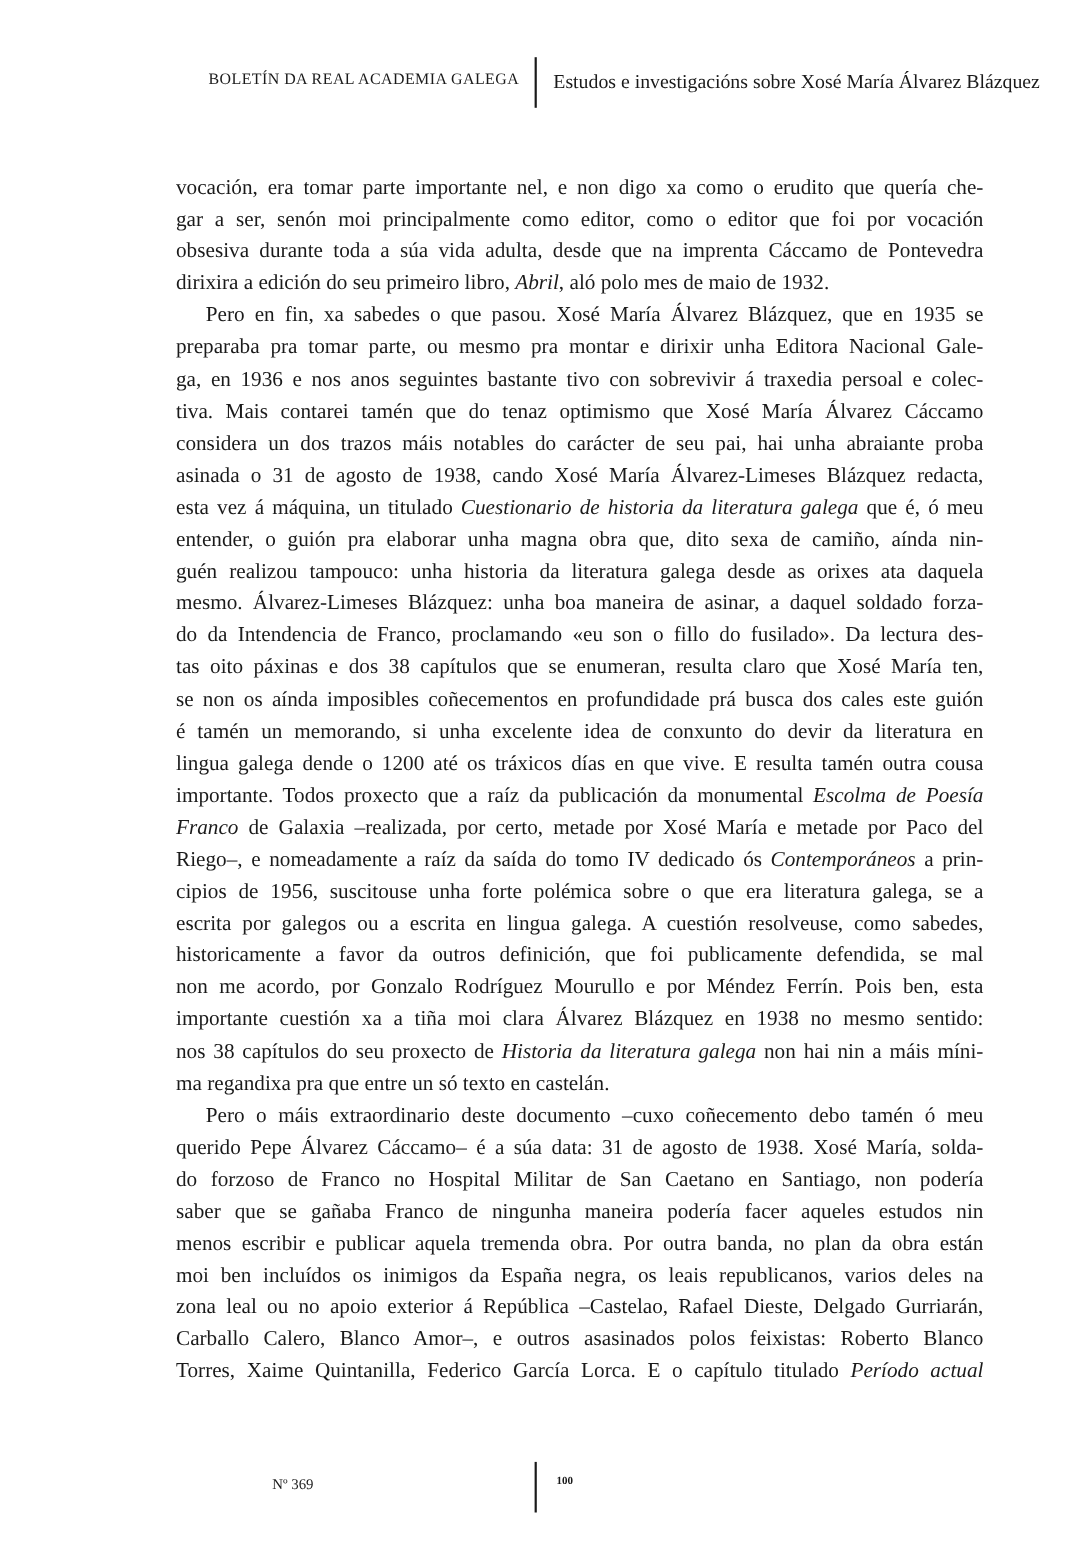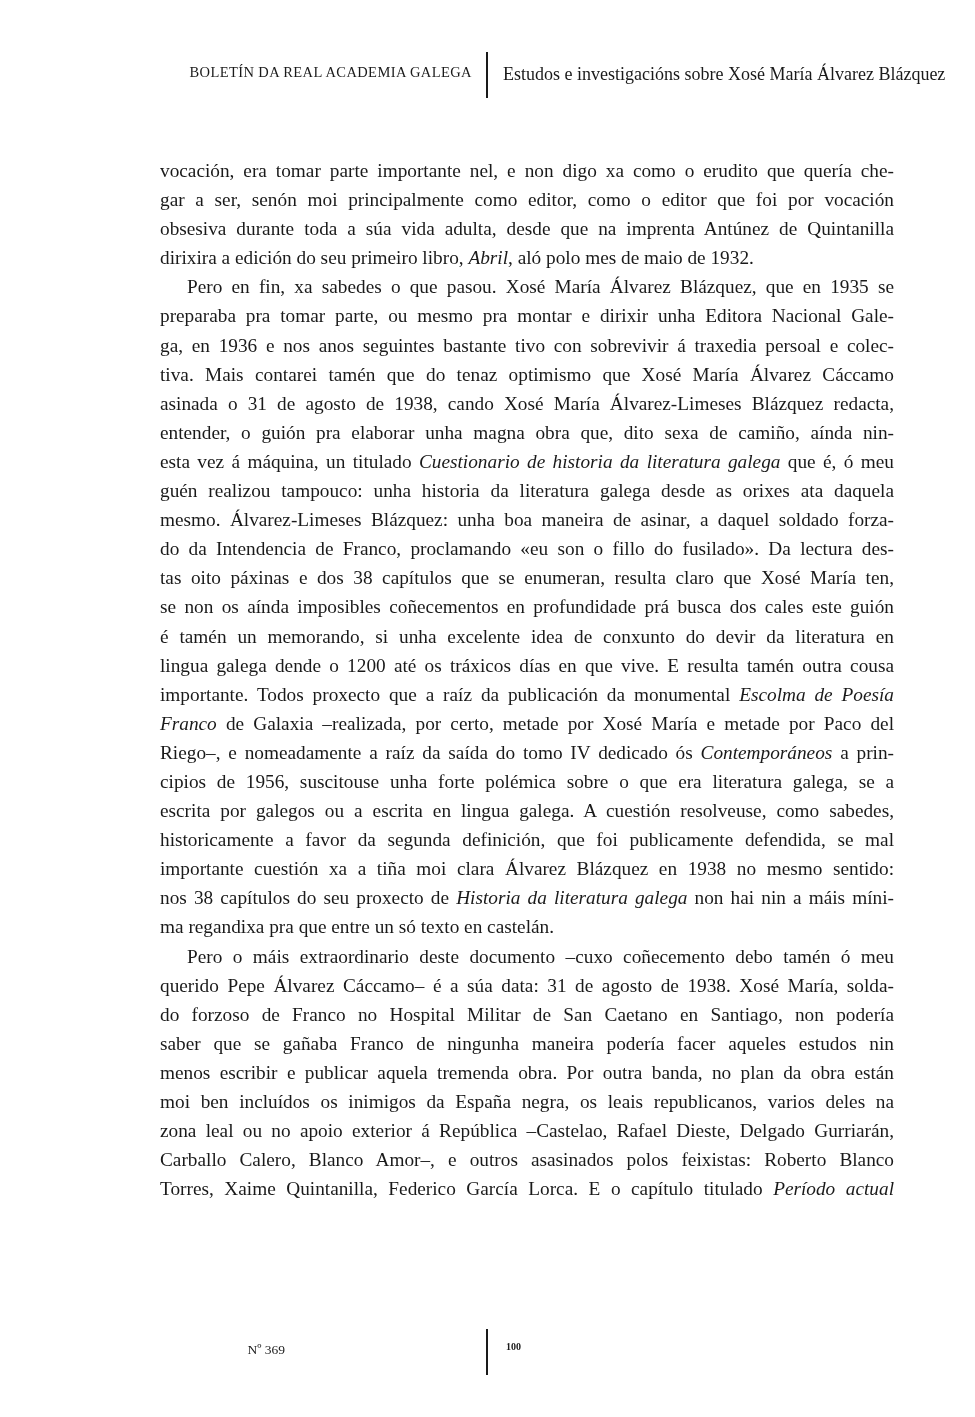--- a/index.html
+++ b/index.html
@@ -25,43 +25,45 @@
 
 <div class="header">
   <div class="hdr-left">BOLETÍN DA REAL ACADEMIA GALEGA</div>
   <div class="hdr-sep"></div>
   <div class="hdr-right">Estudos e investigacións sobre Xosé María Álvarez Blázquez</div>
 </div>
 
 <div class="body">
   <span class="line"><span>vocación, era tomar parte importante nel, e non digo xa como o erudito que quería che-</span></span>
   <span class="line"><span>gar a ser, senón moi principalmente como editor, como o editor que foi por vocación</span></span>
-  <span class="line"><span>obsesiva durante toda a súa vida adulta, desde que na imprenta Antúnez de Quintanilla</span></span>
+  <span class="line"><span>obsesiva durante toda a súa vida adulta, desde que na imprenta Cáccamo de Pontevedra</span></span>
   <span class="line last"><span>dirixira a edición do seu primeiro libro, </span><i>Abril</i><span>, aló polo mes de maio de 1932.</span></span>
 
   <span class="line indent"><span>Pero en fin, xa sabedes o que pasou. Xosé María Álvarez Blázquez, que en 1935 se</span></span>
   <span class="line"><span>preparaba pra tomar parte, ou mesmo pra montar e dirixir unha Editora Nacional Gale-</span></span>
   <span class="line"><span>ga, en 1936 e nos anos seguintes bastante tivo con sobrevivir á traxedia persoal e colec-</span></span>
   <span class="line"><span>tiva. Mais contarei tamén que do tenaz optimismo que Xosé María Álvarez Cáccamo</span></span>
+  <span class="line"><span>considera un dos trazos máis notables do carácter de seu pai, hai unha abraiante proba</span></span>
   <span class="line"><span>asinada o 31 de agosto de 1938, cando Xosé María Álvarez-Limeses Blázquez redacta,</span></span>
+  <span class="line"><span>esta vez á máquina, un titulado </span><i>Cuestionario de historia da literatura galega</i><span> que é, ó meu</span></span>
   <span class="line"><span>entender, o guión pra elaborar unha magna obra que, dito sexa de camiño, aínda nin-</span></span>
-  <span class="line"><span>esta vez á máquina, un titulado </span><i>Cuestionario de historia da literatura galega</i><span> que é, ó meu</span></span>
   <span class="line"><span>guén realizou tampouco: unha historia da literatura galega desde as orixes ata daquela</span></span>
   <span class="line"><span>mesmo. Álvarez-Limeses Blázquez: unha boa maneira de asinar, a daquel soldado forza-</span></span>
   <span class="line"><span>do da Intendencia de Franco, proclamando «eu son o fillo do fusilado». Da lectura des-</span></span>
   <span class="line"><span>tas oito páxinas e dos 38 capítulos que se enumeran, resulta claro que Xosé María ten,</span></span>
   <span class="line"><span>se non os aínda imposibles coñecementos en profundidade prá busca dos cales este guión</span></span>
   <span class="line"><span>é tamén un memorando, si unha excelente idea de conxunto do devir da literatura en</span></span>
   <span class="line"><span>lingua galega dende o 1200 até os tráxicos días en que vive. E resulta tamén outra cousa</span></span>
   <span class="line"><span>importante. Todos proxecto que a raíz da publicación da monumental </span><i>Escolma de Poesía</i></span>
   <span class="line"><i>Franco</i><span> de Galaxia –realizada, por certo, metade por Xosé María e metade por Paco del</span></span>
   <span class="line"><span>Riego–, e nomeadamente a raíz da saída do tomo IV dedicado ós </span><i>Contemporáneos</i><span> a prin-</span></span>
   <span class="line"><span>cipios de 1956, suscitouse unha forte polémica sobre o que era literatura galega, se a</span></span>
   <span class="line"><span>escrita por galegos ou a escrita en lingua galega. A cuestión resolveuse, como sabedes,</span></span>
-  <span class="line"><span>historicamente a favor da segunda definición, que foi publicamente defendida, se mal</span></span>
+  <span class="line"><span>historicamente a favor da outros definición, que foi publicamente defendida, se mal</span></span>
+  <span class="line"><span>non me acordo, por Gonzalo Rodríguez Mourullo e por Méndez Ferrín. Pois ben, esta</span></span>
   <span class="line"><span>importante cuestión xa a tiña moi clara Álvarez Blázquez en 1938 no mesmo sentido:</span></span>
   <span class="line"><span>nos 38 capítulos do seu proxecto de </span><i>Historia da literatura galega</i><span> non hai nin a máis míni-</span></span>
   <span class="line last"><span>ma regandixa pra que entre un só texto en castelán.</span></span>
 
   <span class="line indent"><span>Pero o máis extraordinario deste documento –cuxo coñecemento debo tamén ó meu</span></span>
   <span class="line"><span>querido Pepe Álvarez Cáccamo– é a súa data: 31 de agosto de 1938. Xosé María, solda-</span></span>
   <span class="line"><span>do forzoso de Franco no Hospital Militar de San Caetano en Santiago, non podería</span></span>
   <span class="line"><span>saber que se gañaba Franco de ningunha maneira podería facer aqueles estudos nin</span></span>
   <span class="line"><span>menos escribir e publicar aquela tremenda obra. Por outra banda, no plan da obra están</span></span>
   <span class="line"><span>moi ben incluídos os inimigos da España negra, os leais republicanos, varios deles na</span></span>

